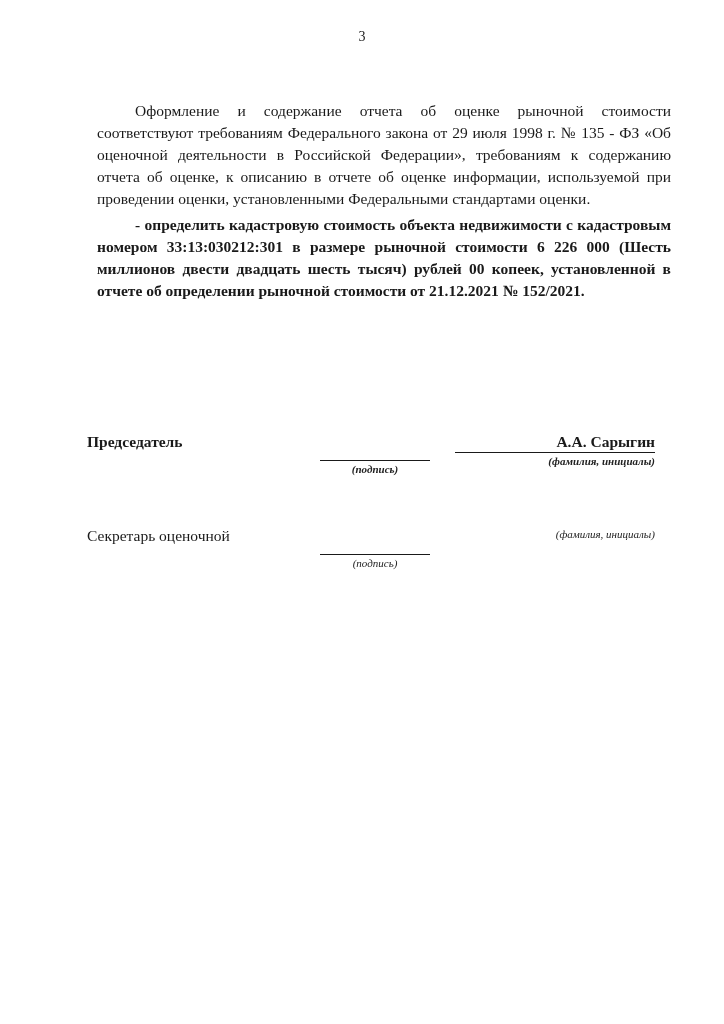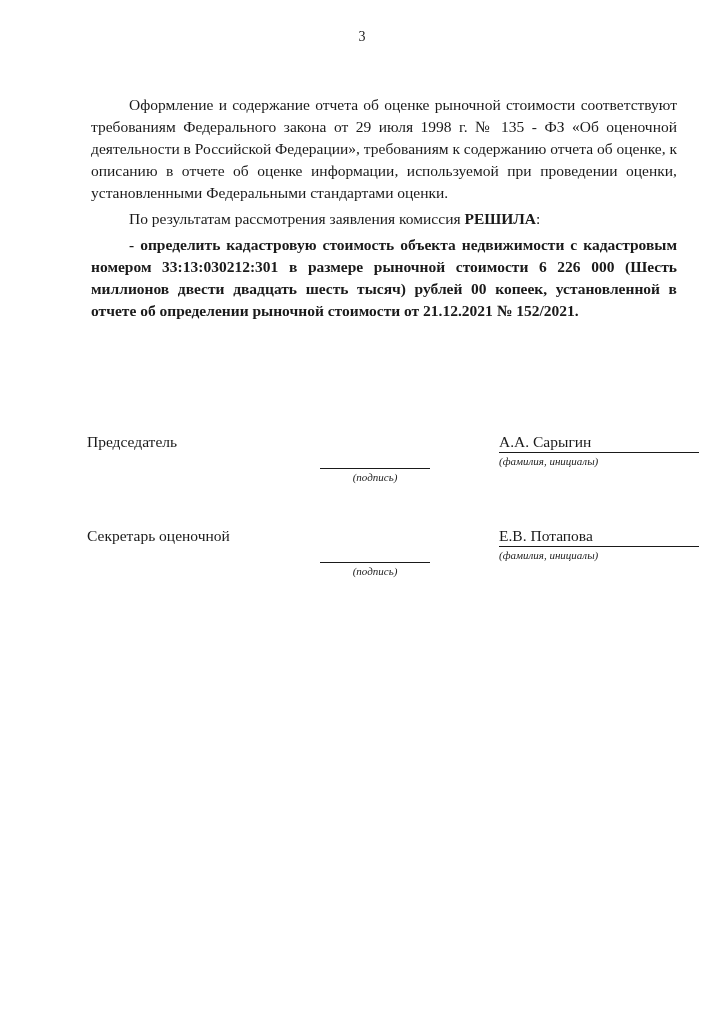--- a/index.html
+++ b/index.html
@@ -26,59 +26,59 @@
     line-height: 16px;
   }
   .body-text {
     position: absolute;
     left: 87px;
     width: 594px;
     font-size: 15.5px;
     line-height: 22px;
   }
   .para {
-    margin: 4px;
+    margin: 10px;
     text-align: justify;
     text-indent: 38px;
   }
   .para.bold {
     font-weight: bold;
   }
   #block-p1 { top: 90px; }
   #block-p2 { top: 204px; }
   #block-p4 { top: 322px; }
   .bold-run { font-weight: bold; }
   .sig-row {
     position: absolute;
     left: 87px;
     width: 594px;
     height: 50px;
     font-size: 15.5px;
     line-height: 20px;
   }
-  #sig-row-1 { top: 432px; }
+  #sig-row-1 { top: 432px; font-weight: bold; }
   #sig-row-2 { top: 526px; }
   .sig-role {
     position: absolute;
     left: 0;
     top: 0;
   }
   .sig-sign-cell {
     position: absolute;
     left: 233px;
-    top: 16px;
+    top: 8px;
     width: 110px;
     text-align: center;
   }
   .sig-name-cell {
     position: absolute;
-    left: 412px;
+    left: 368px;
     top: 0;
     width: 200px;
-    text-align: left;
+    text-align: right;
   }
   .sig-space {
     display: block;
     height: 20px;
     border-bottom: 1px solid #1a1a1a;
   }
   .sig-name {
     display: block;
     height: 20px;
     border-bottom: 1px solid #1a1a1a;
@@ -97,21 +97,20 @@
 
 <div class="page">
 
   <div class="page-number">3</div>
 
   <div class="body-text" id="block-p1">
     <p class="para">Оформление и содержание отчета об оценке рыночной стоимости соответствуют требованиям Федерального закона от 29 июля 1998 г. № 135 - ФЗ «Об оценочной деятельности в Российской Федерации», требованиям к содержанию отчета об оценке, к описанию в отчете об оценке информации, используемой при проведении оценки, установленными Федеральными стандартами оценки.</p>
   </div>
 
   <div class="body-text" id="block-p2">
-    <p class="para"><span>По результатам рассмотрения заявления комиссия </span><span class="bold-run">РЕШИЛА</span><span>:</span></p>
     <p class="para bold">- определить кадастровую стоимость объекта недвижимости с кадастровым номером 33:13:030212:301 в размере рыночной стоимости 6 226 000 (Шесть миллионов двести двадцать шесть тысяч) рублей 00 копеек, установленной в отчете об определении рыночной стоимости от 21.12.2021  № 152/2021.</p>
   </div>
 
 
   <div class="sig-row" id="sig-row-1">
     <span class="sig-role">Председатель</span>
     <span class="sig-sign-cell">
       <span class="sig-space"></span>
       <span class="sig-caption">(подпись)</span>
     </span>
@@ -121,18 +120,17 @@
     </span>
   </div>
 
   <div class="sig-row" id="sig-row-2">
     <span class="sig-role">Секретарь оценочной</span>
     <span class="sig-sign-cell">
       <span class="sig-space"></span>
       <span class="sig-caption">(подпись)</span>
     </span>
     <span class="sig-name-cell">
-      <span class="sig-name">Е.В. Потапова</span>
       <span class="sig-caption">(фамилия, инициалы)</span>
     </span>
   </div>
 
 </div>
 
 </body></html>

